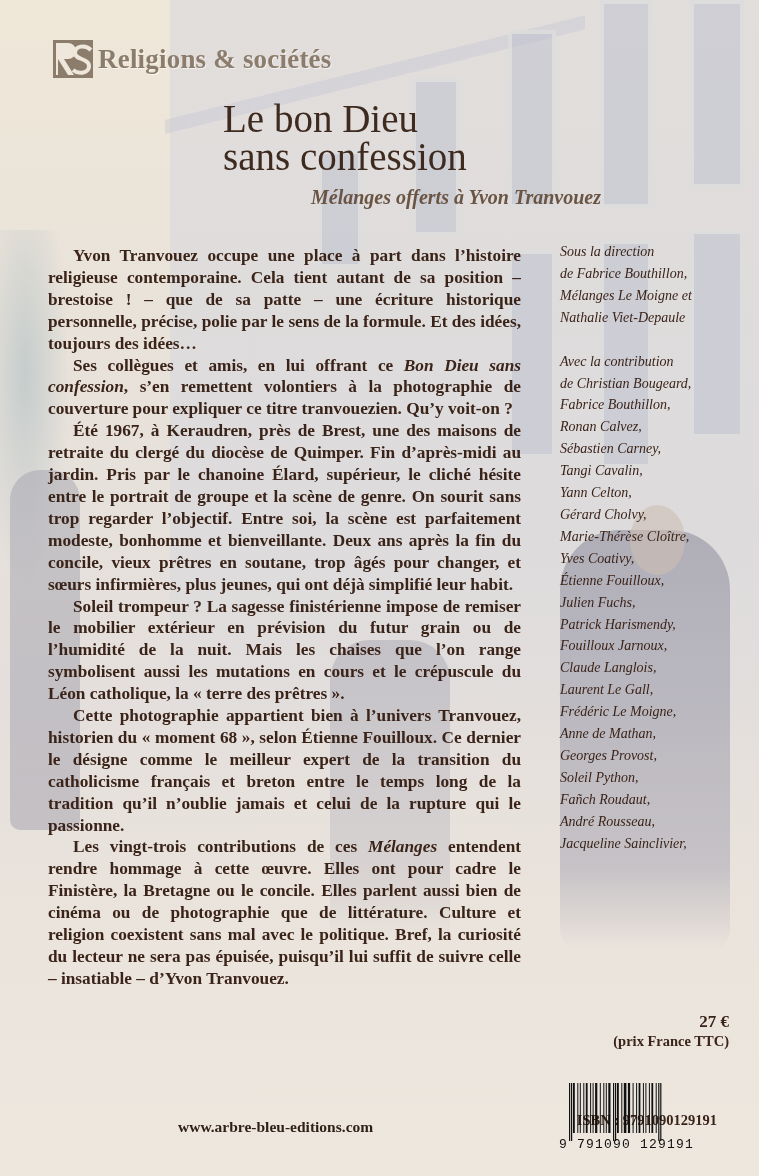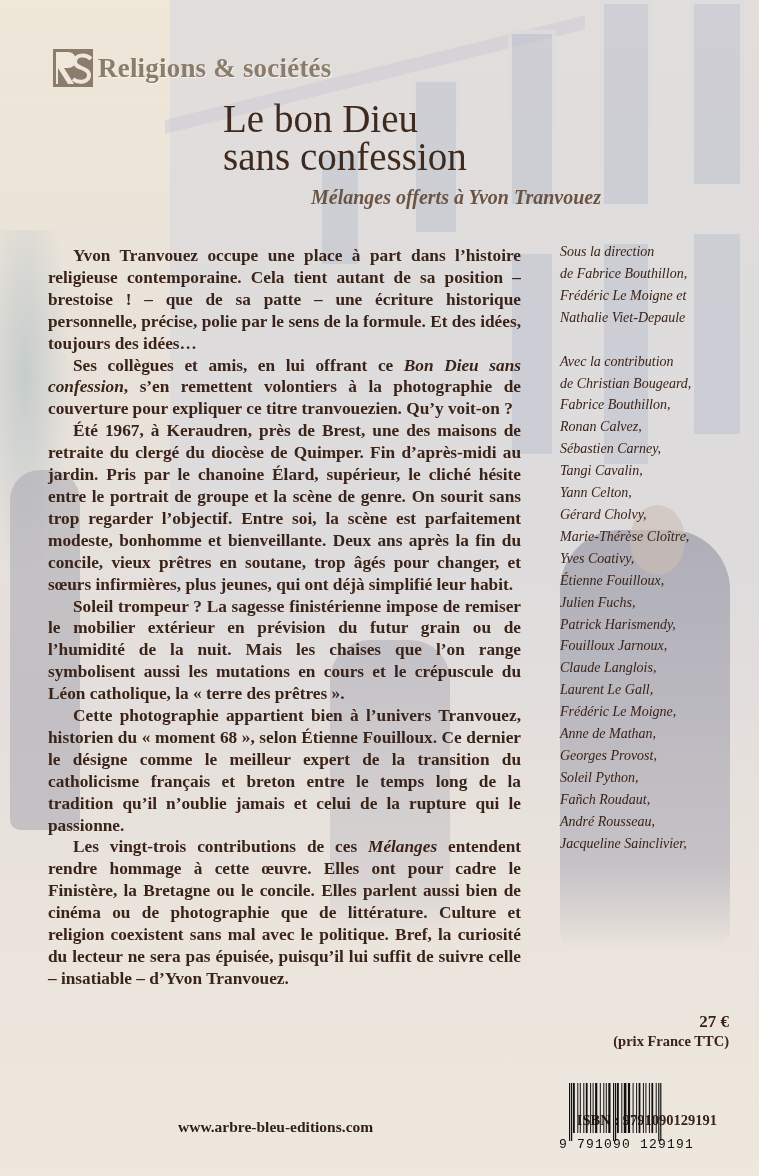--- a/index.html
+++ b/index.html
@@ -47,21 +47,21 @@
       background: rgba(205,190,180,0.6); border-radius: 50%;
     }
     .bg .figure-mid {
       position: absolute; left: 330px; top: 640px; width: 120px; height: 300px;
       background: linear-gradient(180deg, rgba(130,130,150,0.30), rgba(150,150,170,0.20) 80%, rgba(200,200,200,0));
       border-radius: 40px 40px 10px 10px;
     }
 
     
     .series {
-      position: absolute; left: 53px; top: 40px; display: flex; align-items: center; margin-top: 9px;
+      position: absolute; left: 53px; top: 40px; display: flex; align-items: center;
     }
     .series .logo {
       width: 40px; height: 38px; position: relative; margin-right: 5px;
     }
     .series .label {
       font-family: "Liberation Serif", serif; font-weight: bold;
       font-size: 27px; color: #8c7c6c; letter-spacing: 0.2px;
       text-shadow: 1px 1px 0 rgba(255,255,255,0.6);
     }
 
@@ -163,21 +163,21 @@
     <p><span>Été 1967, à Keraudren, près de Brest, une des maisons de retraite du clergé du diocèse de Quimper. Fin d’après-midi au jardin. Pris par le chanoine Élard, supérieur, le cliché hésite entre le portrait de groupe et la scène de genre. On sourit sans trop regarder l’objectif. Entre soi, la scène est parfaitement modeste, bonhomme et bienveillante. Deux ans après la fin du concile, vieux prêtres en soutane, trop âgés pour changer, et sœurs infirmières, plus jeunes, qui ont déjà simplifié leur habit.</span></p>
     <p><span>Soleil trompeur ? La sagesse finistérienne impose de remiser le mobilier extérieur en prévision du futur grain ou de l’humidité de la nuit. Mais les chaises que l’on range symbolisent aussi les mutations en cours et le crépuscule du Léon catholique, la « terre des prêtres ».</span></p>
     <p><span>Cette photographie appartient bien à l’univers Tranvouez, historien du « moment 68 », selon Étienne Fouilloux. Ce dernier le désigne comme le meilleur expert de la transition du catholicisme français et breton entre le temps long de la tradition qu’il n’oublie jamais et celui de la rupture qui le passionne.</span></p>
     <p><span>Les vingt-trois contributions de ces </span><i>Mélanges</i><span> entendent rendre hommage à cette œuvre. Elles ont pour cadre le Finistère, la Bretagne ou le concile. Elles parlent aussi bien de cinéma ou de photographie que de littérature. Culture et religion coexistent sans mal avec le politique. Bref, la curiosité du lecteur ne sera pas épuisée, puisqu’il lui suffit de suivre celle – insatiable – d’Yvon Tranvouez.</span></p>
   </div>
 
 <div class="credits">
   <div class="block" id="credits-direction">
       <span class="line">Sous la direction</span>
       <span class="line">de Fabrice Bouthillon,</span>
-      <span class="line">Frédéric Le Moigne et</span>
+      <span class="line">Mélanges Le Moigne et</span>
       <span class="line">Nathalie Viet-Depaule</span>
     </div>
   <div class="block" id="credits-contrib">
       <span class="line">Avec la contribution</span>
       <span class="line">de Christian Bougeard,</span>
       <span class="line">Fabrice Bouthillon,</span>
       <span class="line">Ronan Calvez,</span>
       <span class="line">Sébastien Carney,</span>
       <span class="line">Tangi Cavalin,</span>
       <span class="line">Yann Celton,</span>

